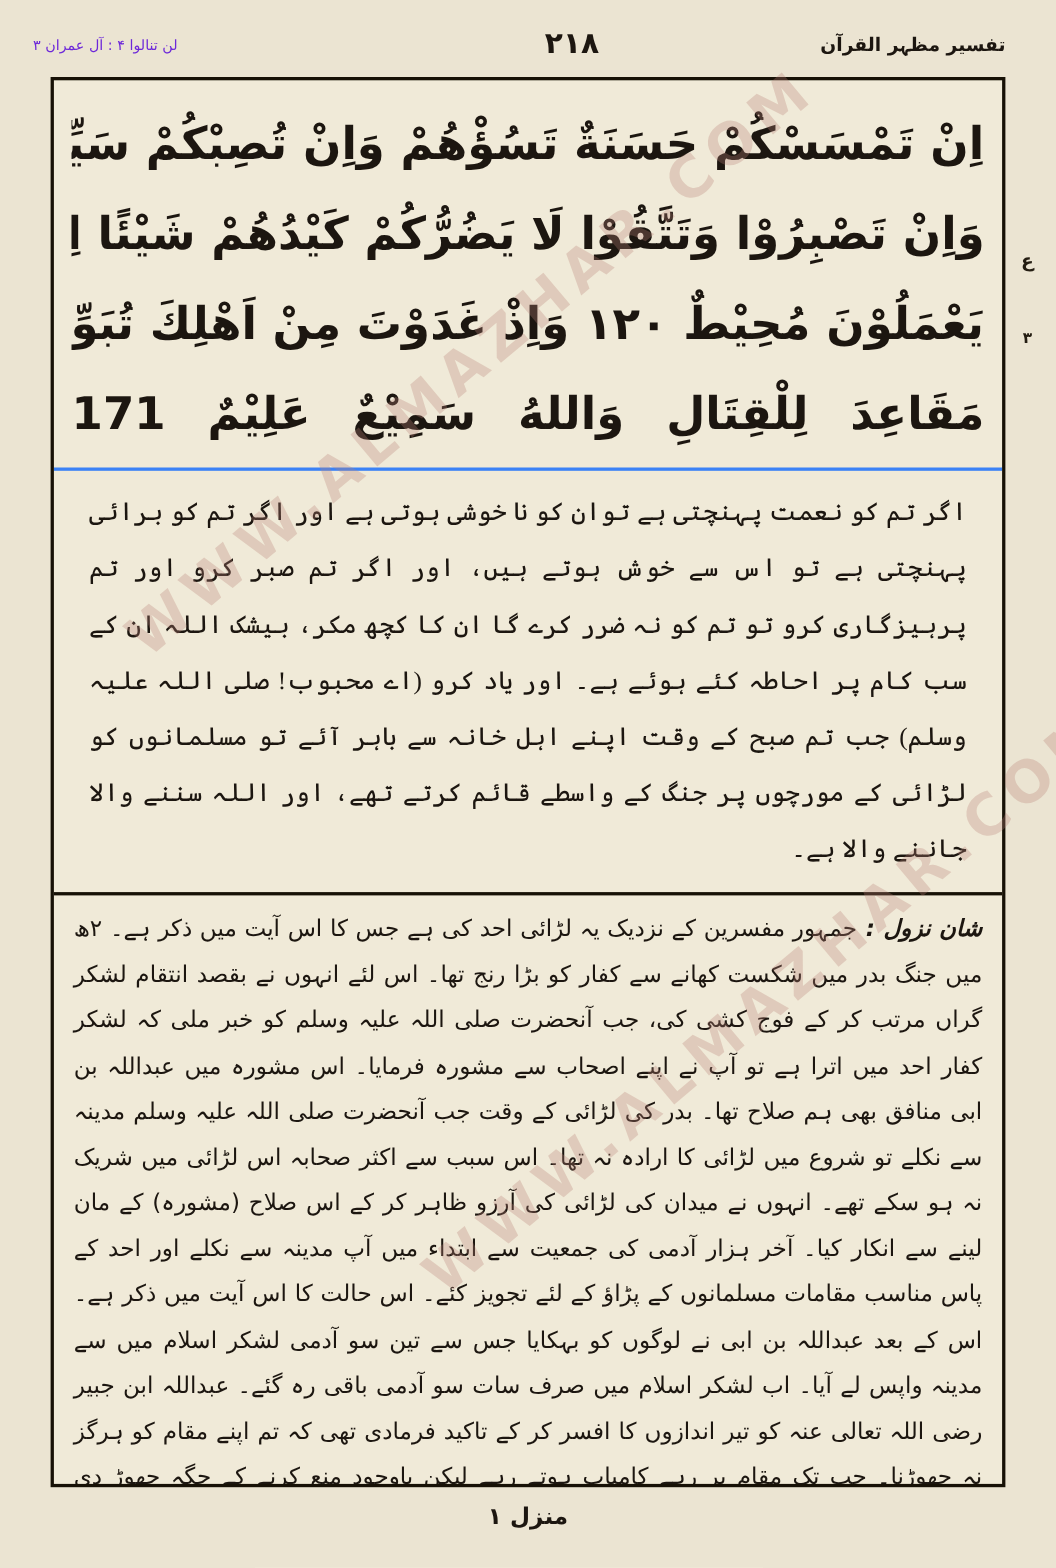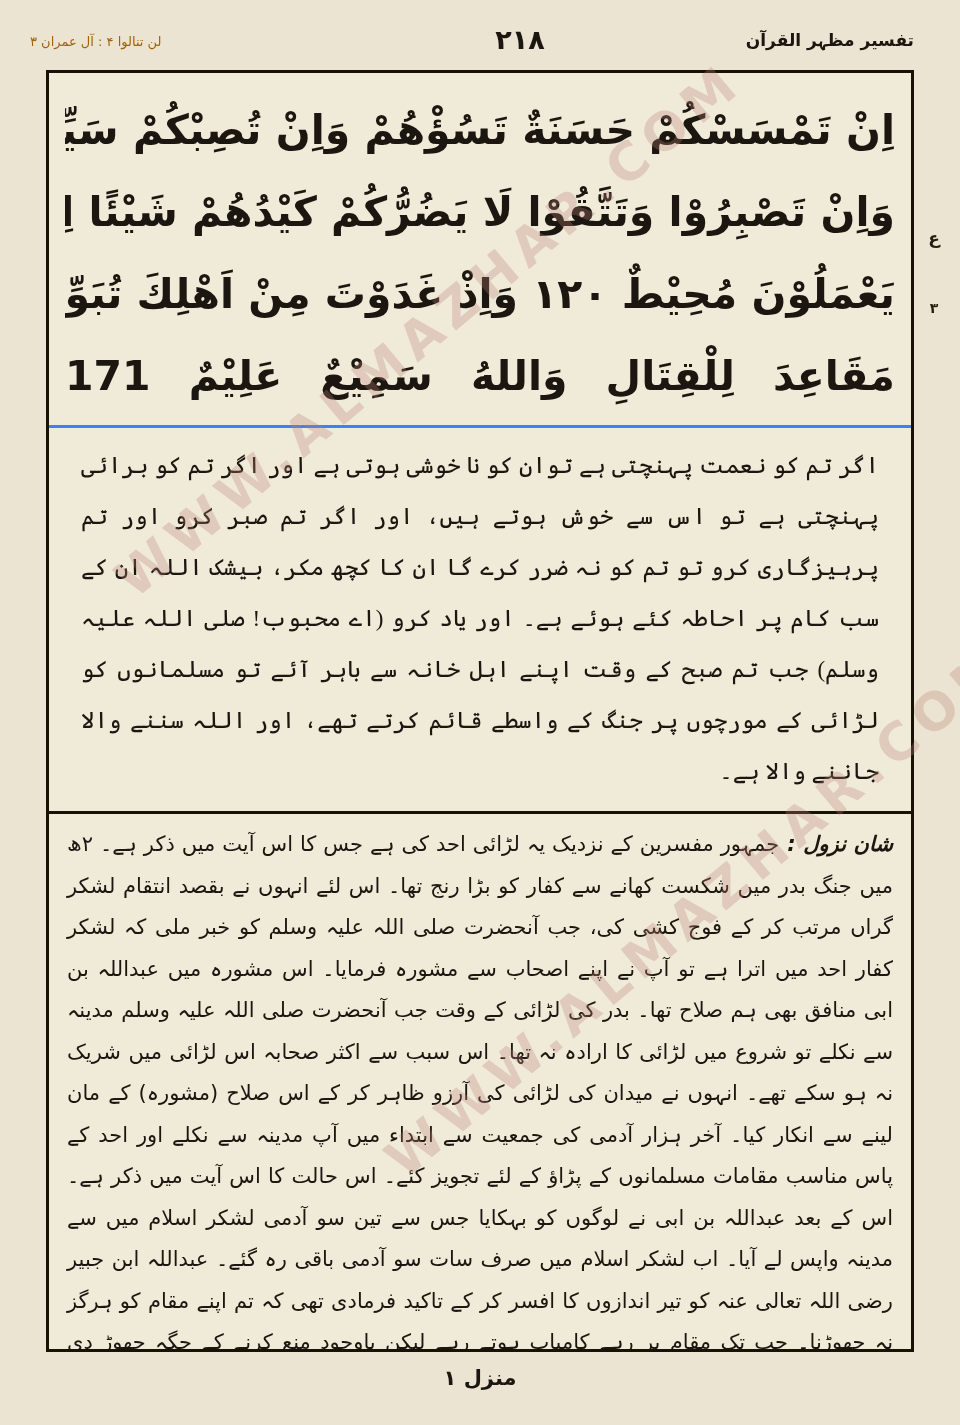--- a/index.html
+++ b/index.html
@@ -10,21 +10,21 @@
     color: #1c1610;
     font-family: "DejaVu Sans", sans-serif;
     position: relative;
     overflow: hidden;
   }
 
   
   .header { position: absolute; top: 22px; left: 46px; right: 46px; height: 40px; }
   .h-title { position: absolute; right: 0; top: 8px; font-size: 17px; font-weight: bold; direction: rtl; }
   .h-page  { position: absolute; left: 50%; transform: translateX(-50%); top: 2px; font-size: 27px; font-weight: bold; direction: rtl; margin-left: 40px; }
-  .h-ref   { position: absolute; left: -16px; top: 12px; font-size: 13px; direction: rtl; color: #a16207; }
+  .h-ref   { position: absolute; left: -16px; top: 12px; font-size: 13px; direction: rtl; color: #6d28d9; }
 
   
   .frame {
     position: absolute; top: 70px; left: 46px;
     width: 868px; height: 1282px;
     border: 3px solid #171106;
     background: #f0ead8;
     overflow: hidden;
   }
 

